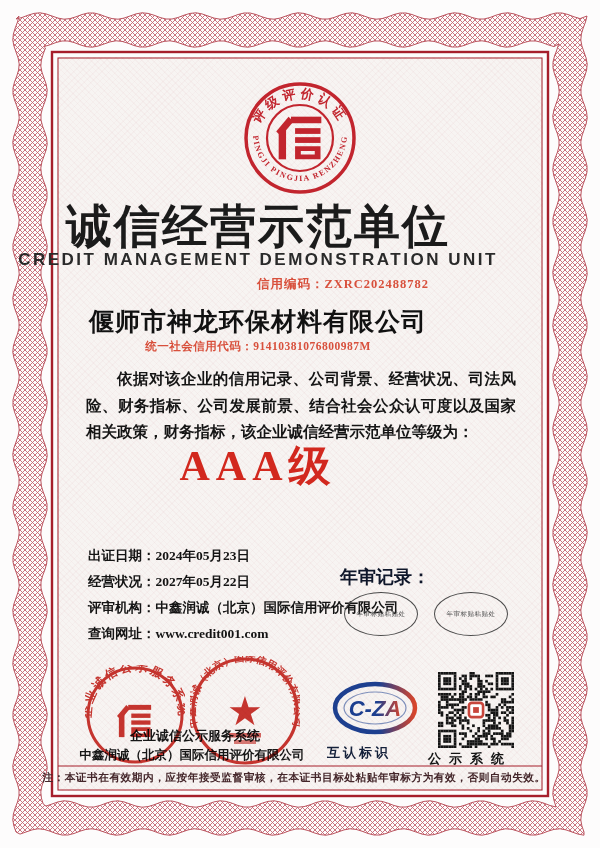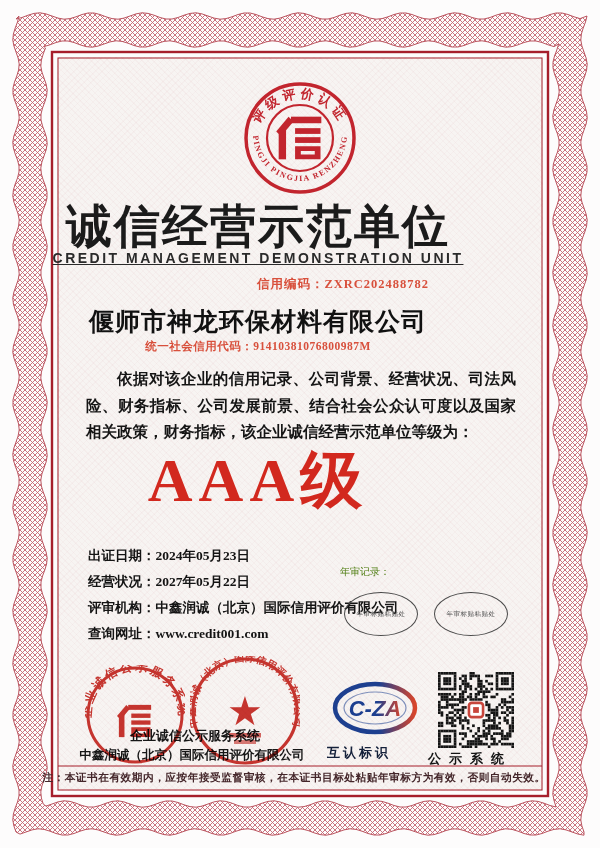--- a/index.html
+++ b/index.html
@@ -10,31 +10,31 @@
   .inner-bg{
     position:absolute;left:57px;top:57px;width:486px;height:734px;
     background:#f7f4f2;
     background-image:repeating-linear-gradient(45deg,rgba(205,130,140,0.06) 0 1px,transparent 1px 4px),
                      repeating-linear-gradient(-45deg,rgba(205,130,140,0.05) 0 1px,transparent 1px 5px);
   }
   .border-svg{position:absolute;left:0;top:0;pointer-events:none;}
   .abs{position:absolute;}
   .ctr{left:0;width:516px;text-align:center;}
   .title-cn{top:196px;font-size:46px;font-weight:bold;color:#1b1b1b;letter-spacing:2px;}
-  .title-en{top:250px;font-size:14px;font-weight:bold;color:#2a2a2a;letter-spacing:2.5px;
-            font-family:"Liberation Sans","DejaVu Sans",sans-serif;text-decoration:underline;}
+  .title-en{top:250px;font-size:17px;font-weight:bold;color:#2a2a2a;letter-spacing:2.5px;
+            font-family:"Liberation Sans","DejaVu Sans",sans-serif;}
   .credit-code{top:276px;font-size:12.5px;font-weight:bold;color:#d8503c;transform:translateX(85px);letter-spacing:1px;}
   .company-name{top:305px;font-size:25px;font-weight:bold;color:#111;letter-spacing:1px;}
   .company-uscc{top:339px;font-size:11.5px;font-weight:bold;color:#d8503c;letter-spacing:0.5px;}
   .body-par{top:366px;left:86px;width:430px;font-size:15.5px;line-height:26.5px;font-weight:bold;
             color:#151515;text-align:justify;text-indent:2em;}
-  .grade{top:438px;font-size:62px;font-weight:bold;color:#d2281e;letter-spacing:6px;}
+  .grade{top:438px;font-size:42px;font-weight:bold;color:#d2281e;letter-spacing:6px;}
   .details{top:543px;left:88px;font-size:13.5px;font-weight:bold;color:#141414;}
   .details .row{height:26px;line-height:26px;}
-  .annual-label{left:340px;top:565px;font-size:10px;font-weight:normal;color:#4d7c0f;}
+  .annual-label{left:340px;top:565px;font-size:18px;font-weight:bold;color:#0f172a;}
   .oval{position:absolute;width:72px;height:42px;border:1.5px solid #4a4a4a;border-radius:50%;
         display:flex;align-items:center;justify-content:center;}
   .oval span{font-size:6.5px;color:#555;letter-spacing:0.5px;}
   .org-line{font-weight:bold;color:#161616;text-align:center;}
   .org1{left:95px;width:200px;top:727px;font-size:13px;}
   .org2{left:60px;width:264px;top:747px;font-size:12.5px;}
   .stamp{mix-blend-mode:multiply;opacity:0.92;}
   .badge-label{left:327px;width:96px;top:744px;font-size:13px;font-weight:bold;color:#14203a;
                letter-spacing:3px;}
   .qr-label{left:420px;width:112px;top:750px;font-size:13px;font-weight:bold;color:#141414;

